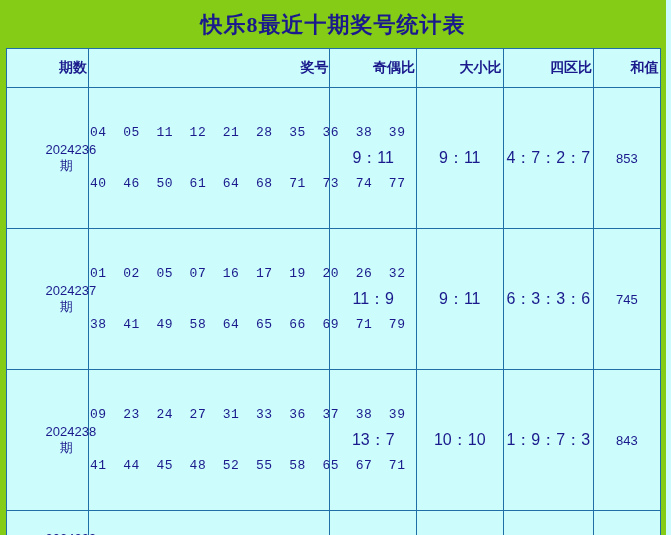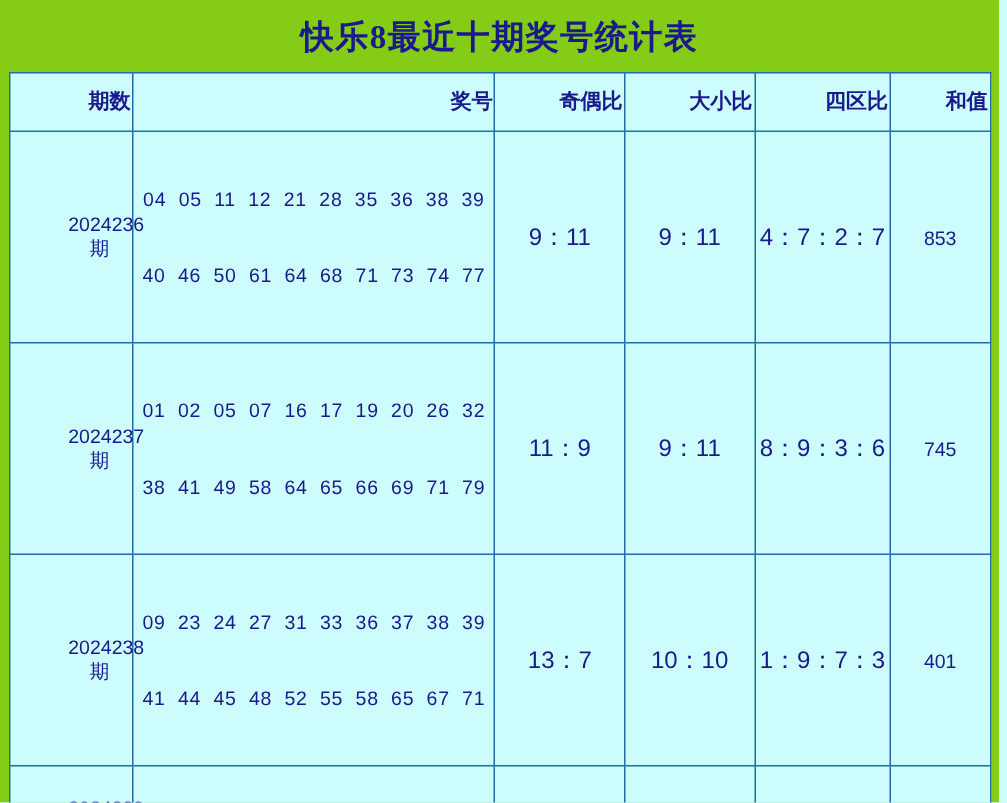--- a/index.html
+++ b/index.html
@@ -58,21 +58,21 @@
   .col-zones { width: 90px; }
   .col-sum { width: 66px; }
   tbody td {
     height: 40px;
   }
   td.period {
     font-size: 13px;
     padding-left: 39px;
   }
   td.numbers {
-    font-family: Liberation Sans, sans-serif;
+    font-family: Liberation Mono, monospace;
     font-size: 13px;
     line-height: 17px;
     letter-spacing: 0.5px;
     white-space: pre;
   }
   td.ratio {
     font-size: 16px;
     white-space: pre;
   }
   td.sum {
@@ -118,33 +118,33 @@
         <td class="sum">853</td>
       </tr>
       <tr>
         <td class="period">2024237期</td>
         <td class="numbers">
           <div>01  02  05  07  16  17  19  20  26  32</div>
           <div>38  41  49  58  64  65  66  69  71  79</div>
         </td>
         <td class="ratio">11：9</td>
         <td class="ratio">9：11</td>
-        <td class="ratio">8：9：3：6</td>
+        <td class="ratio">6：3：3：6</td>
         <td class="sum">745</td>
       </tr>
       <tr>
         <td class="period">2024238期</td>
         <td class="numbers">
           <div>09  23  24  27  31  33  36  37  38  39</div>
           <div>41  44  45  48  52  55  58  65  67  71</div>
         </td>
         <td class="ratio">13：7</td>
         <td class="ratio">10：10</td>
         <td class="ratio">1：9：7：3</td>
-        <td class="sum">401</td>
+        <td class="sum">843</td>
       </tr>
       <tr>
         <td class="period">2024239期</td>
         <td class="numbers">
           
           
         </td>
         <td class="ratio">9：11</td>
         <td class="ratio">12：8</td>
         <td class="ratio">3：5：6：6</td>

